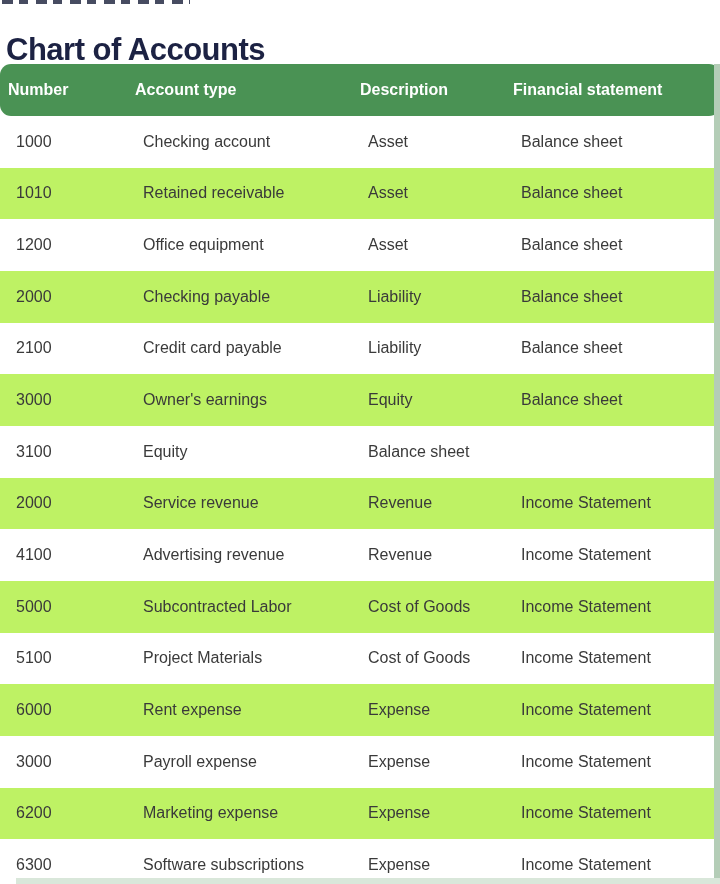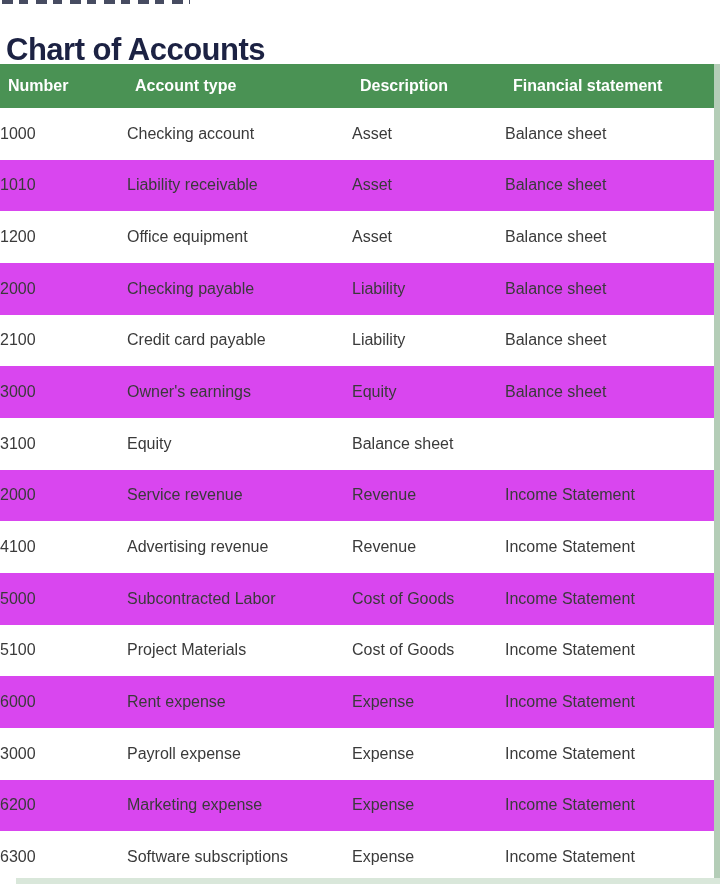--- a/index.html
+++ b/index.html
@@ -39,38 +39,39 @@
   }
   .table {
     position: absolute;
     top: 64px; left: 0;
     width: 720px;
   }
   .thead {
     display: grid;
     grid-template-columns: 127px 225px 153px 1fr;
     align-items: center;
-    height: 44px;
+    height: 52px;
     background: #4a9254;
     color: #ffffff;
     font-weight: 700;
     font-size: 16px;
+    border-radius: 11px;
   }
   .thead .th { padding-left: 8px; white-space: nowrap; }
   .row {
     display: grid;
     grid-template-columns: 127px 225px 153px 1fr;
     align-items: center;
     height: 51.67px;
     font-size: 16px;
     color: #3a3a3a;
     background: #ffffff;
   }
-  .row.alt { background: #d946ef; }
-  .row .td { padding-left: 0; white-space: nowrap; }
+  .row.alt { background: #bef264; }
+  .row .td { padding-left: 16px; white-space: nowrap; }
   .edge-strip-right {
     position: absolute;
     top: 64px; right: 0;
     width: 6px; height: 820px;
     background: #b4cdb7;
   }
   .edge-strip-bottom {
     position: absolute;
     left: 16px; bottom: 0;
     width: 704px; height: 6px;
@@ -96,21 +97,21 @@
     <div id="tbody">
   <div class="row">
     <div class="td">1000</div>
     <div class="td">Checking account</div>
     <div class="td">Asset</div>
     <div class="td">Balance sheet</div>
   </div>
 
   <div class="row alt">
     <div class="td">1010</div>
-    <div class="td">Liability receivable</div>
+    <div class="td">Retained receivable</div>
     <div class="td">Asset</div>
     <div class="td">Balance sheet</div>
   </div>
 
   <div class="row">
     <div class="td">1200</div>
     <div class="td">Office equipment</div>
     <div class="td">Asset</div>
     <div class="td">Balance sheet</div>
   </div>

